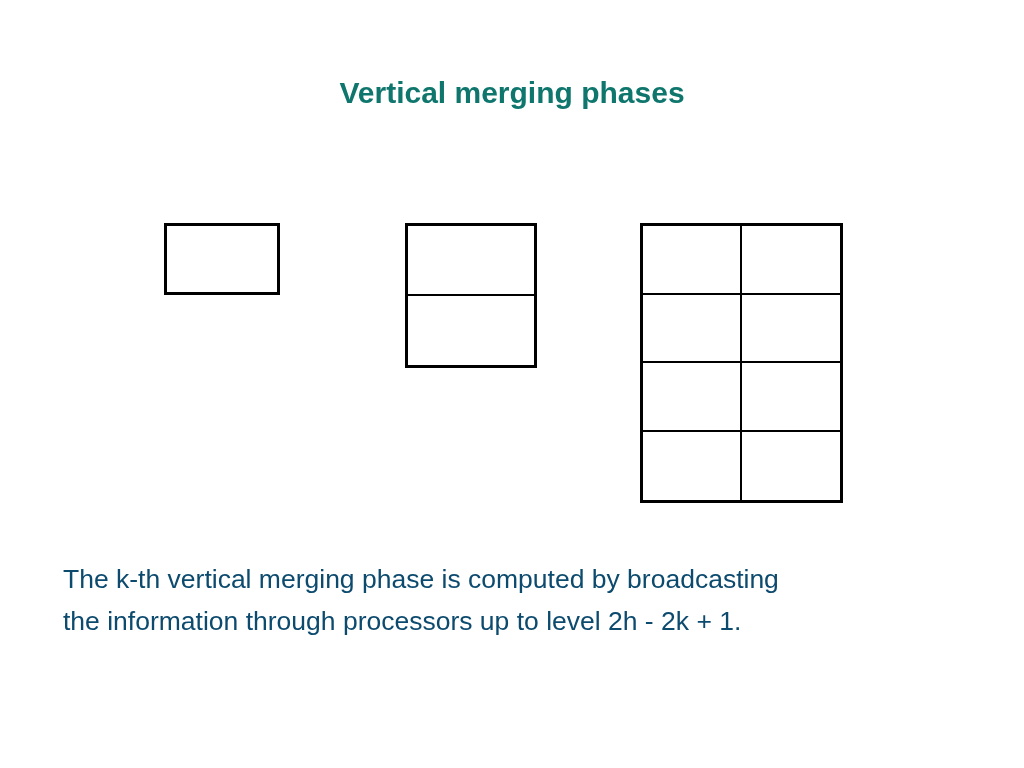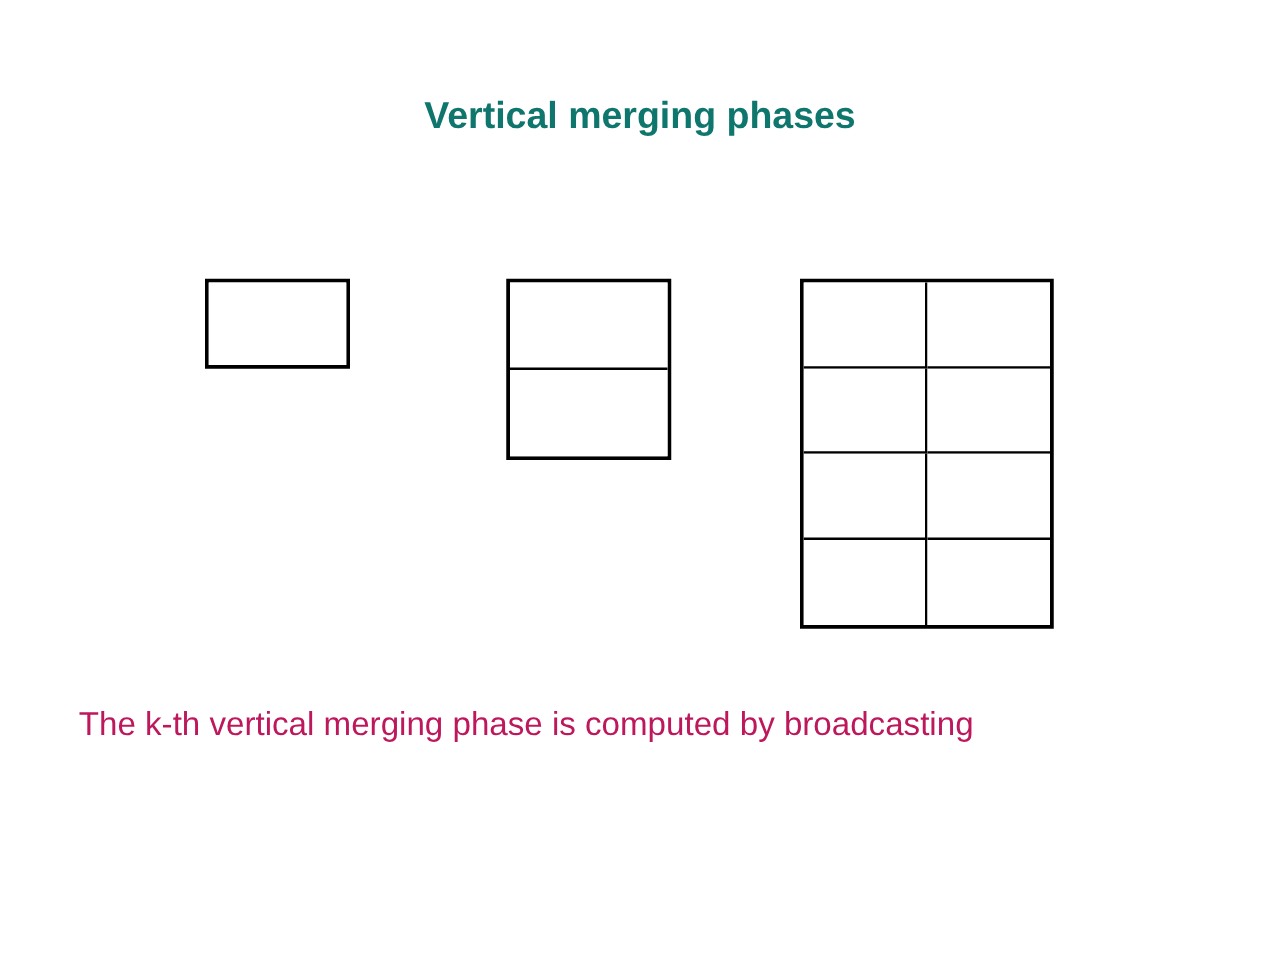--- a/index.html
+++ b/index.html
@@ -89,21 +89,21 @@
 
   
   .caption {
     position: absolute;
     left: 63px;
     top: 558px;
     width: 920px;
     font-size: 26.5px;
     line-height: 42px;
     font-weight: normal;
-    color: #be185d;
+    color: #0c4a6e;
   }
   .caption-line { display: block; white-space: nowrap; }
 </style>
 </head>
 <body>
 
 <div class="slide">
 
   <div class="slide-title">Vertical merging phases</div>
 
@@ -126,15 +126,16 @@
       <div class="phase-cell"></div>
       <div class="phase-cell last-col"></div>
       <div class="phase-cell last-row"></div>
       <div class="phase-cell last-col last-row"></div>
     </div>
 
   </div>
 
   <div class="caption">
     <span class="caption-line">The k-th vertical merging phase is computed by broadcasting</span>
+    <span class="caption-line">the information through processors up to level 2h - 2k + 1.</span>
   </div>
 
 </div>
 
 </body></html>

